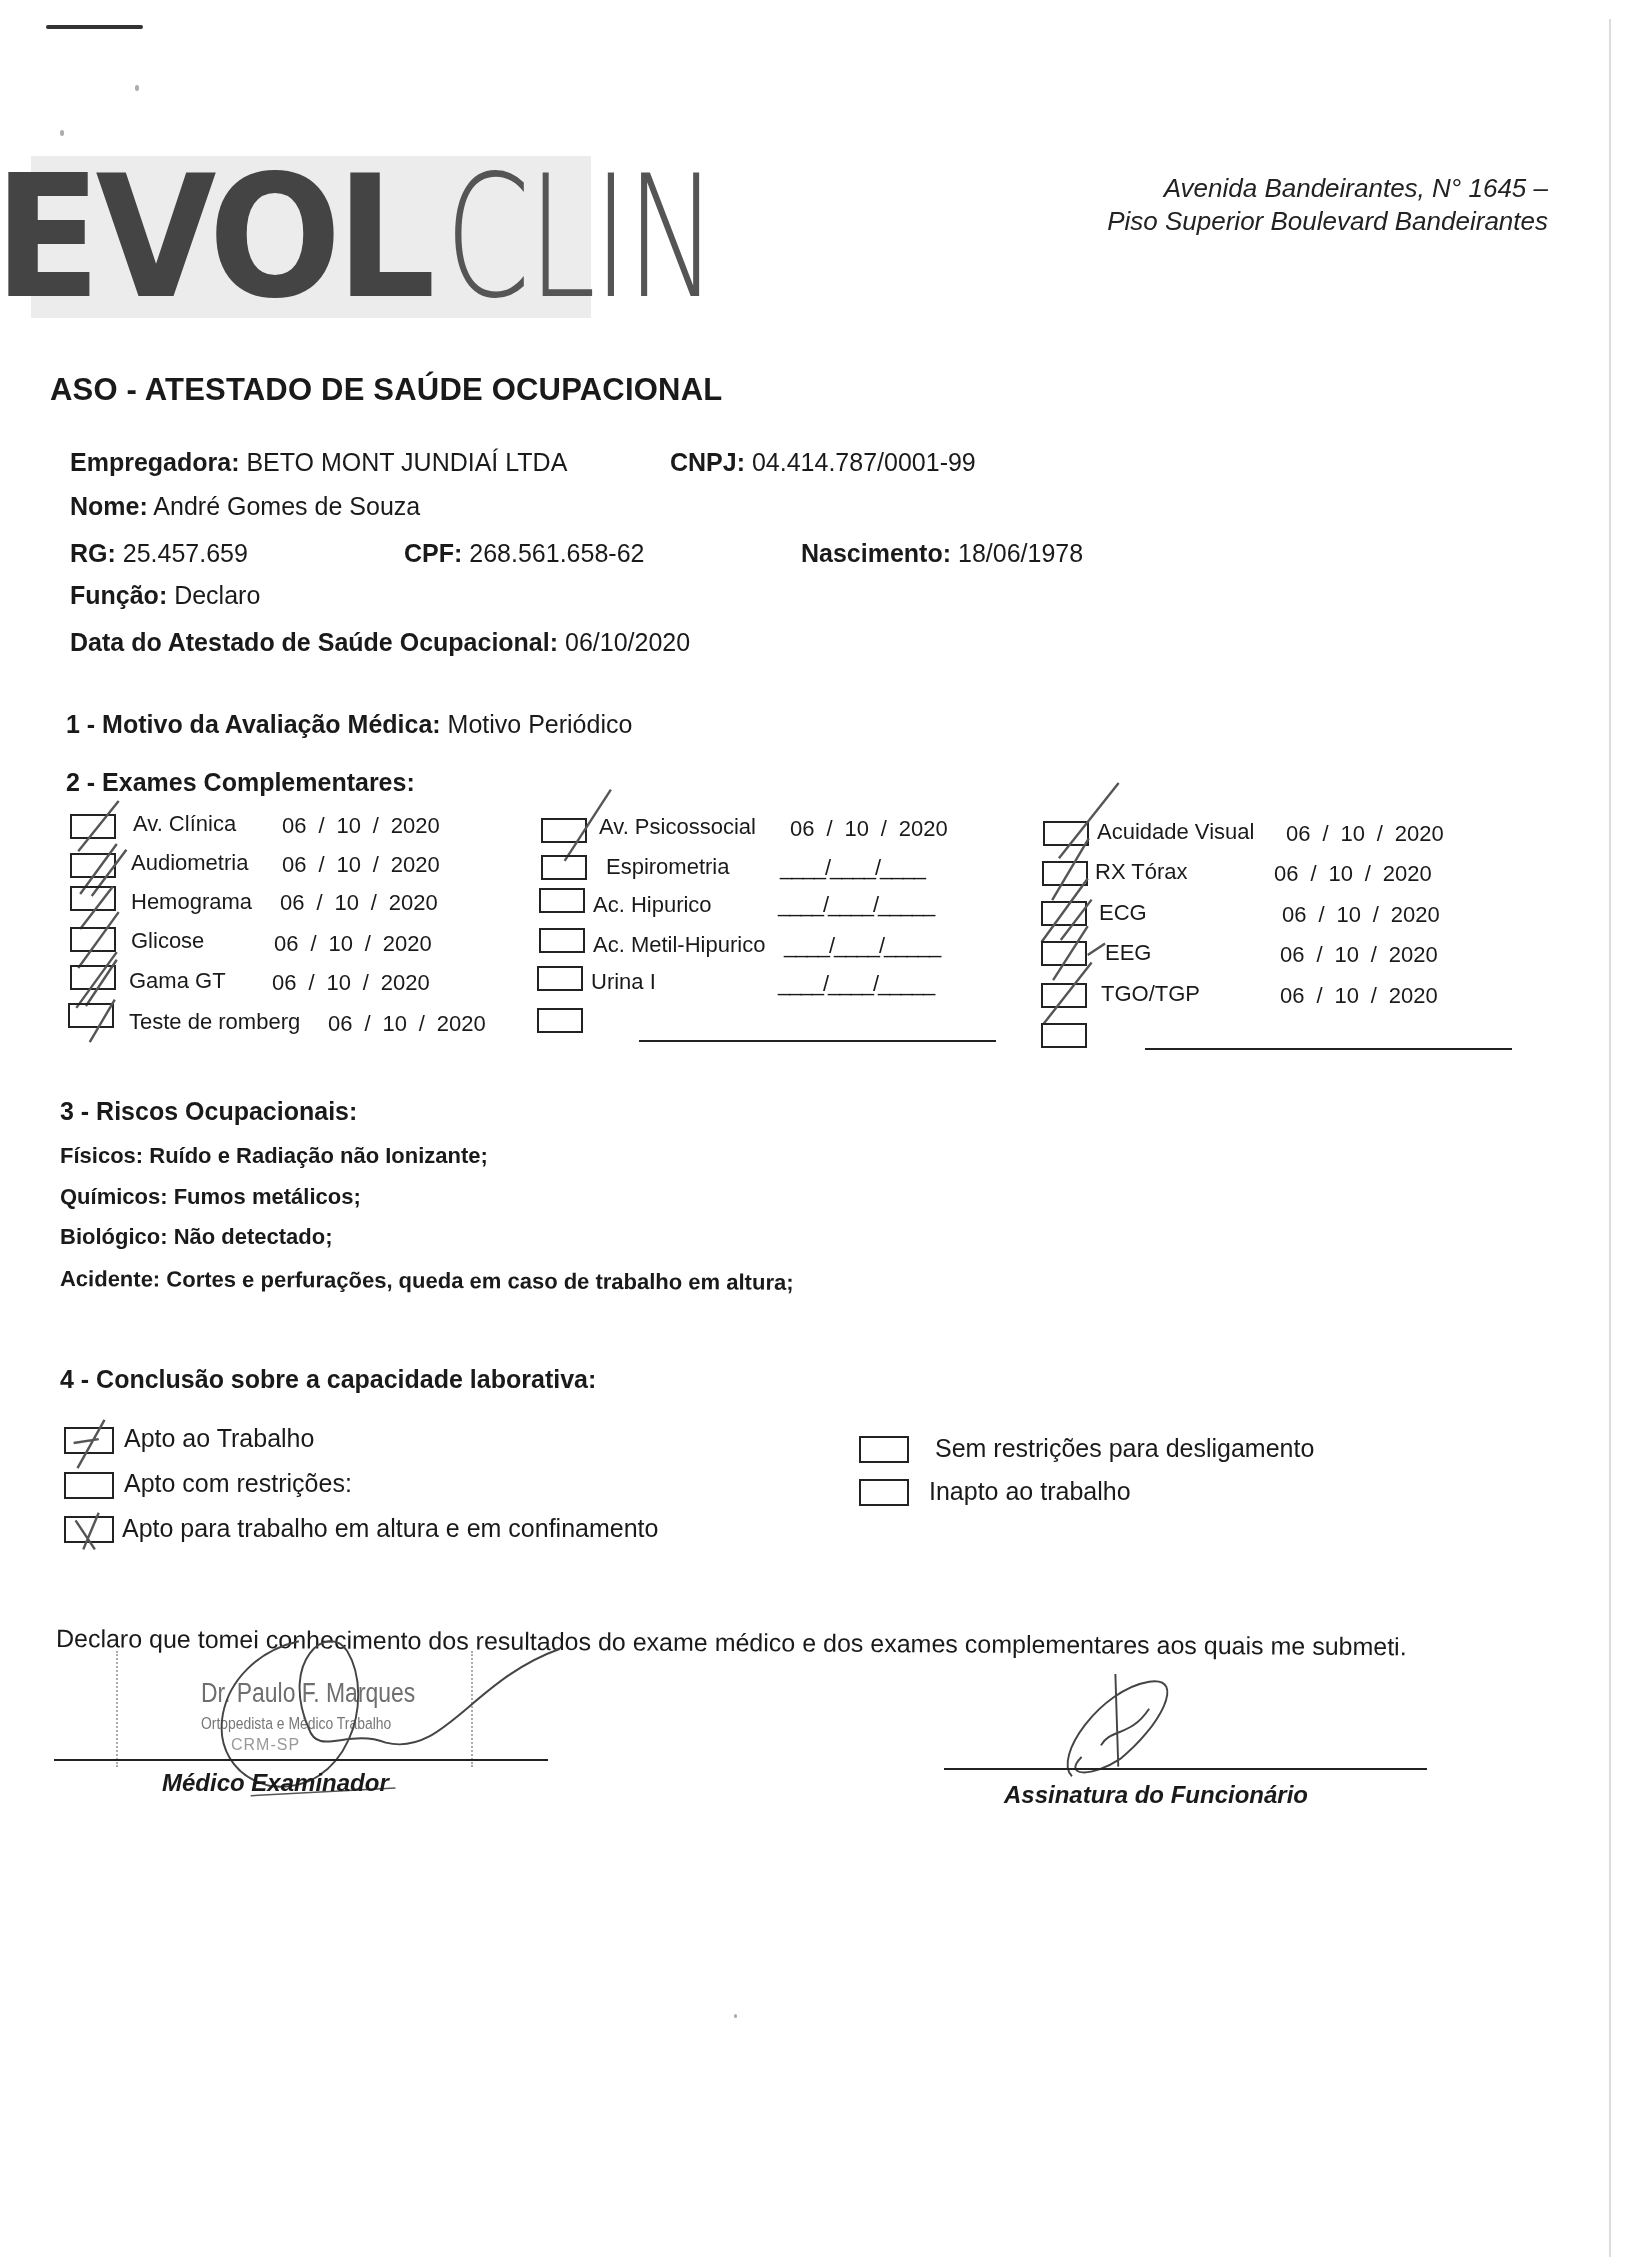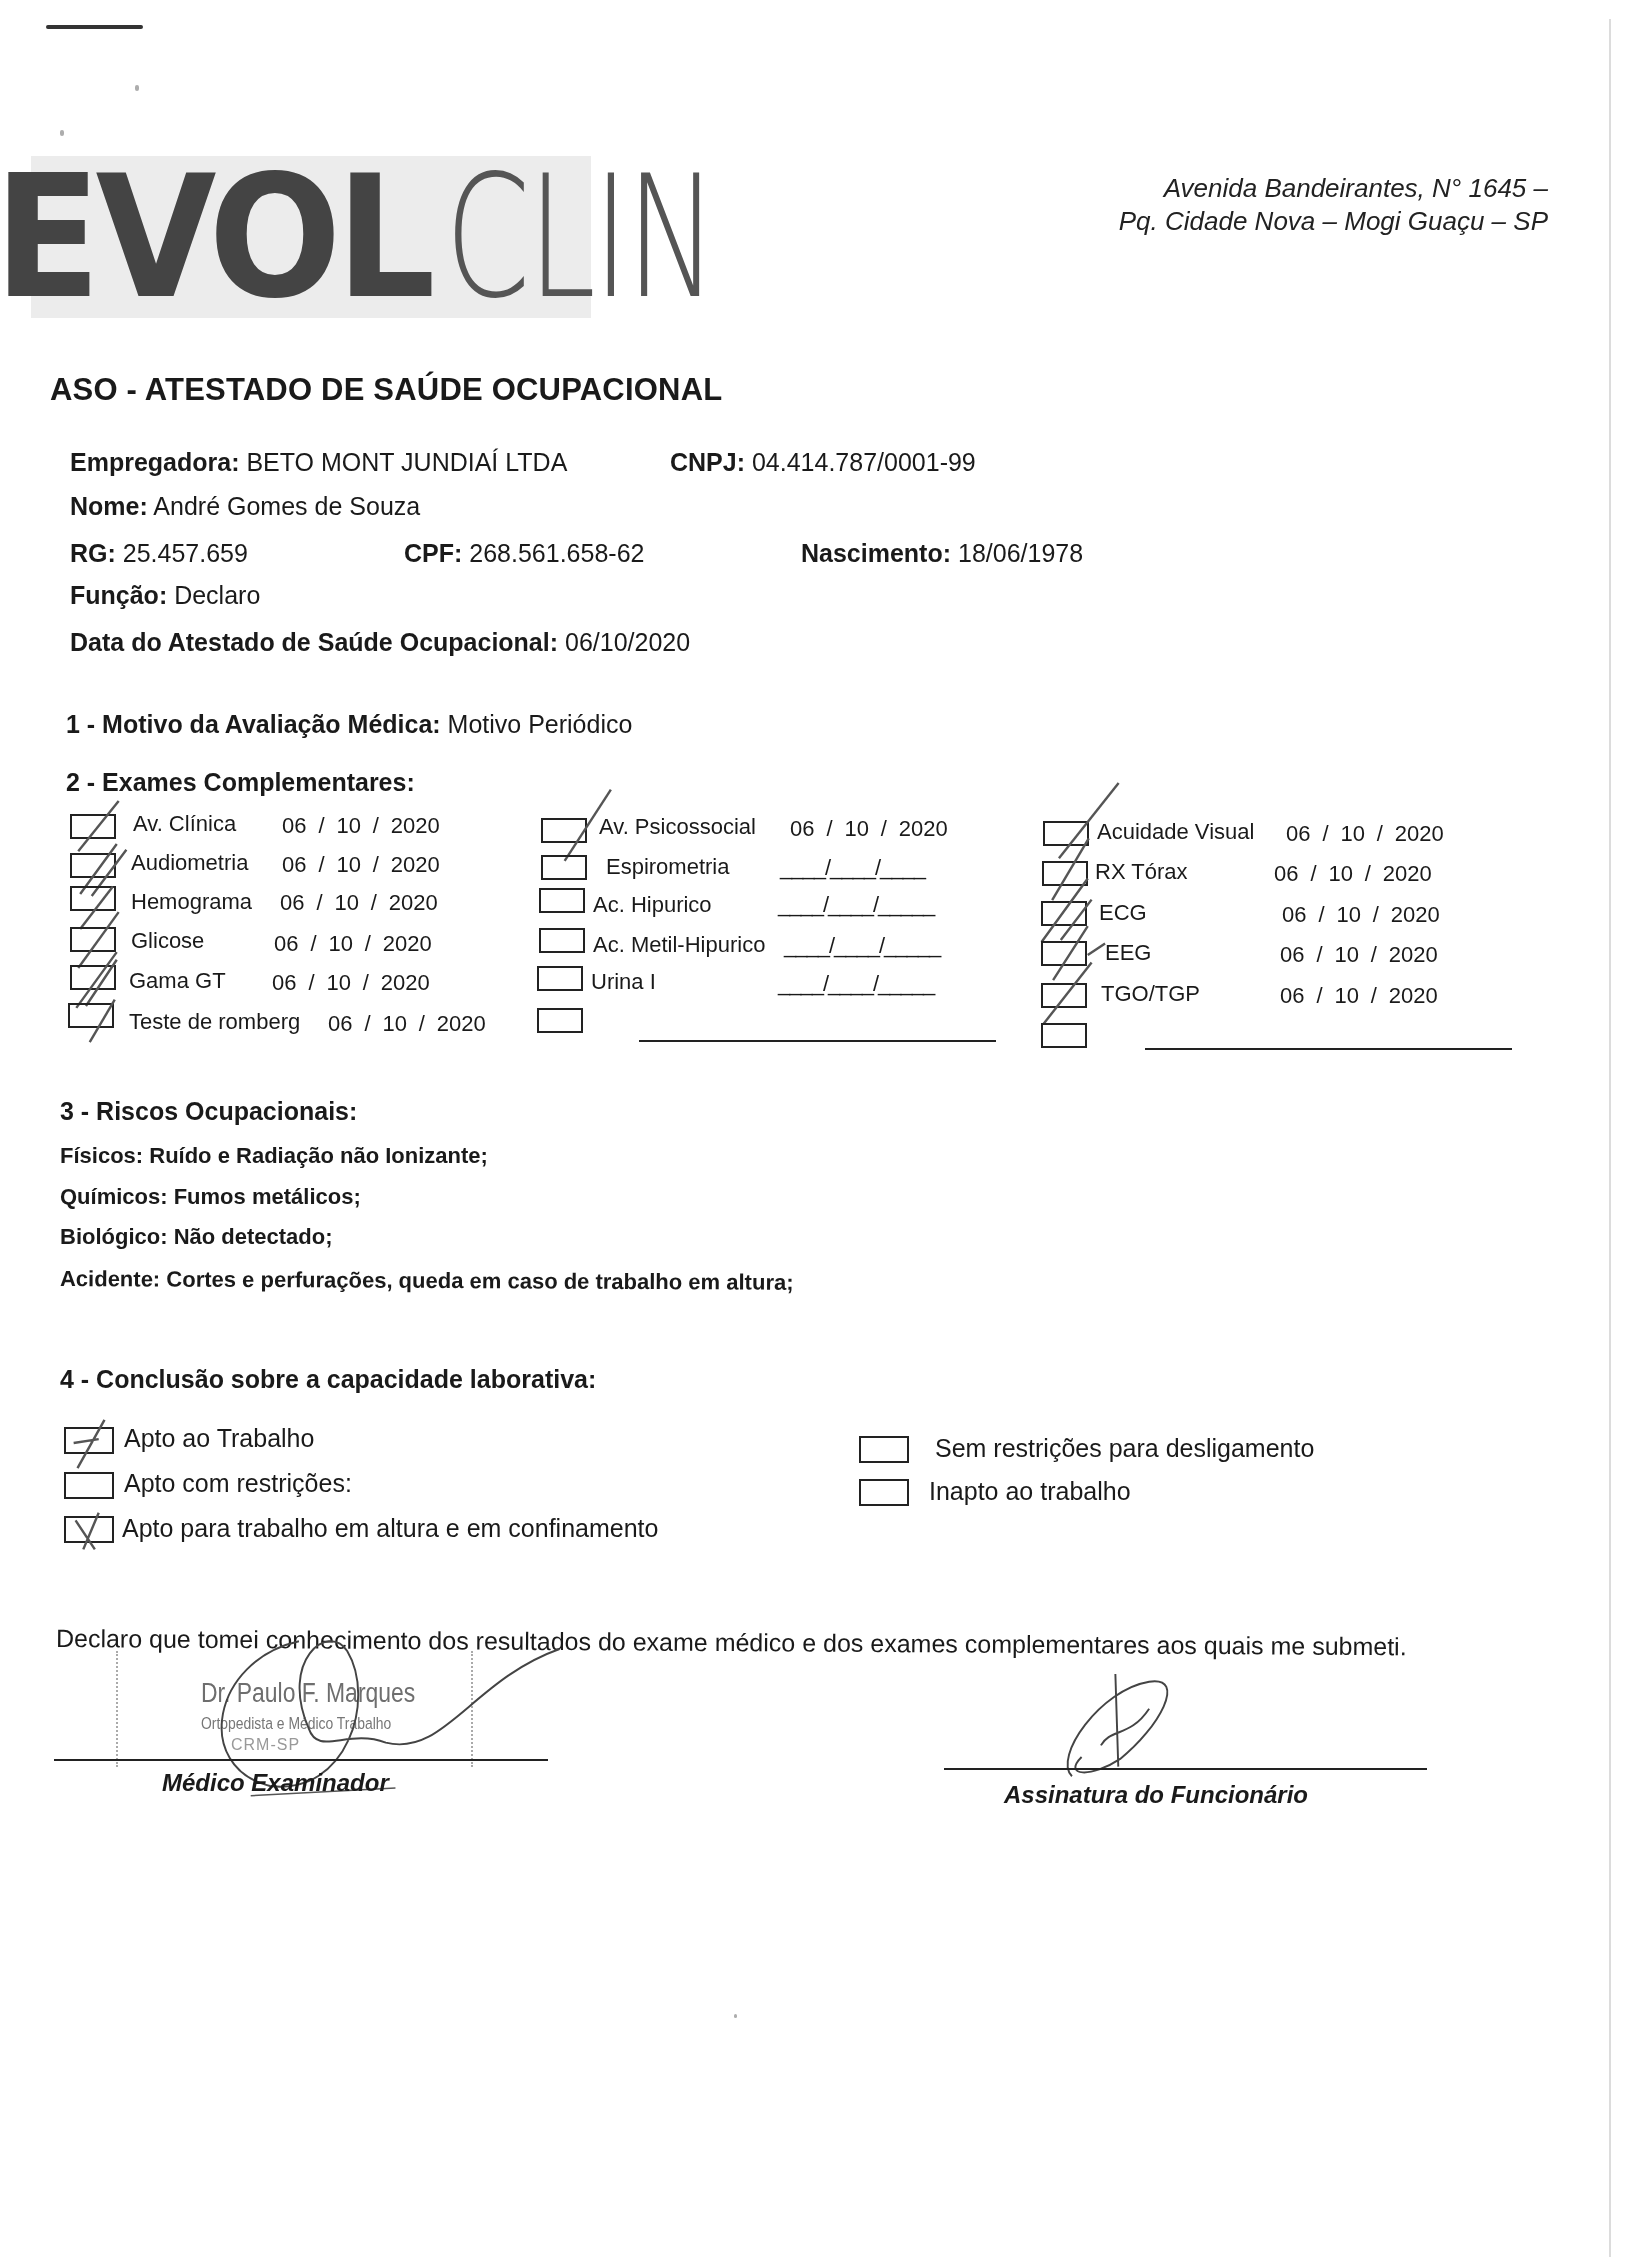--- a/index.html
+++ b/index.html
@@ -68,21 +68,21 @@
 <div class="abs speck" style="left:135px;top:85px"></div>
 <div class="abs speck" style="left:60px;top:130px"></div>
 
 <div class="abs logo">
   <span class="bold">EVOL</span>
     <span class="thin">CLIN</span>
 </div>
 
 <div class="abs address">
   <div>Avenida Bandeirantes, N° 1645 –</div>
-  <div>Pq. Cidade Nova – Mogi Guaçu – SP</div>
+  <div>Piso Superior Boulevard Bandeirantes</div>
 </div>
 
 <div class="abs title"><span>ASO - ATESTADO DE SAÚDE OCUPACIONAL</span></div>
 
 <div class="abs field" style="left:70px;top:448px">
   <b>Empregadora:</b><span> BETO MONT JUNDIAÍ LTDA</span>
 </div>
 <div class="abs field" style="left:670px;top:448px">
   <b>CNPJ:</b><span> 04.414.787/0001-99</span>
 </div>

